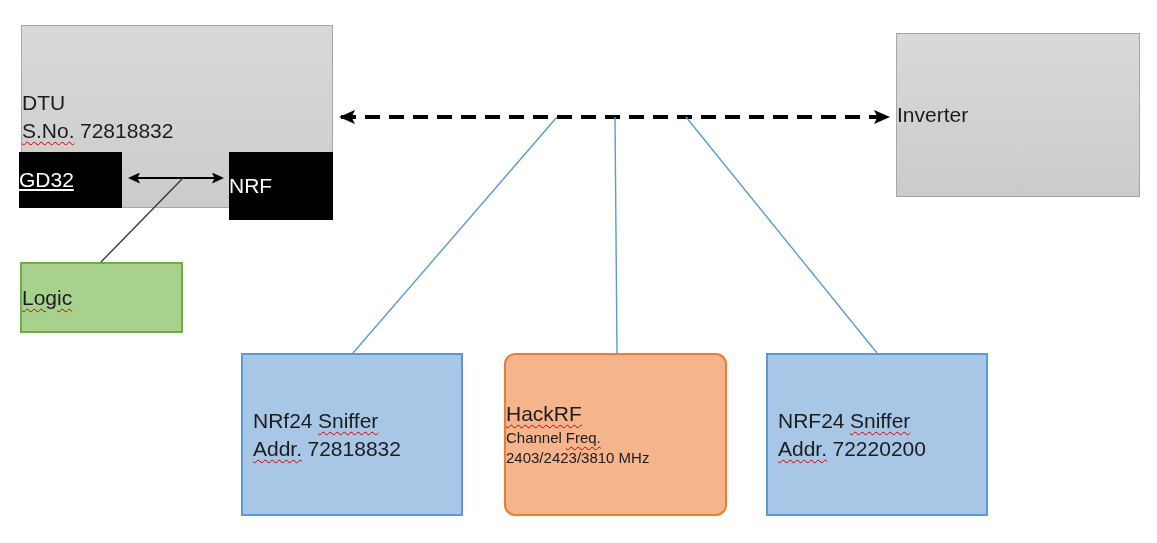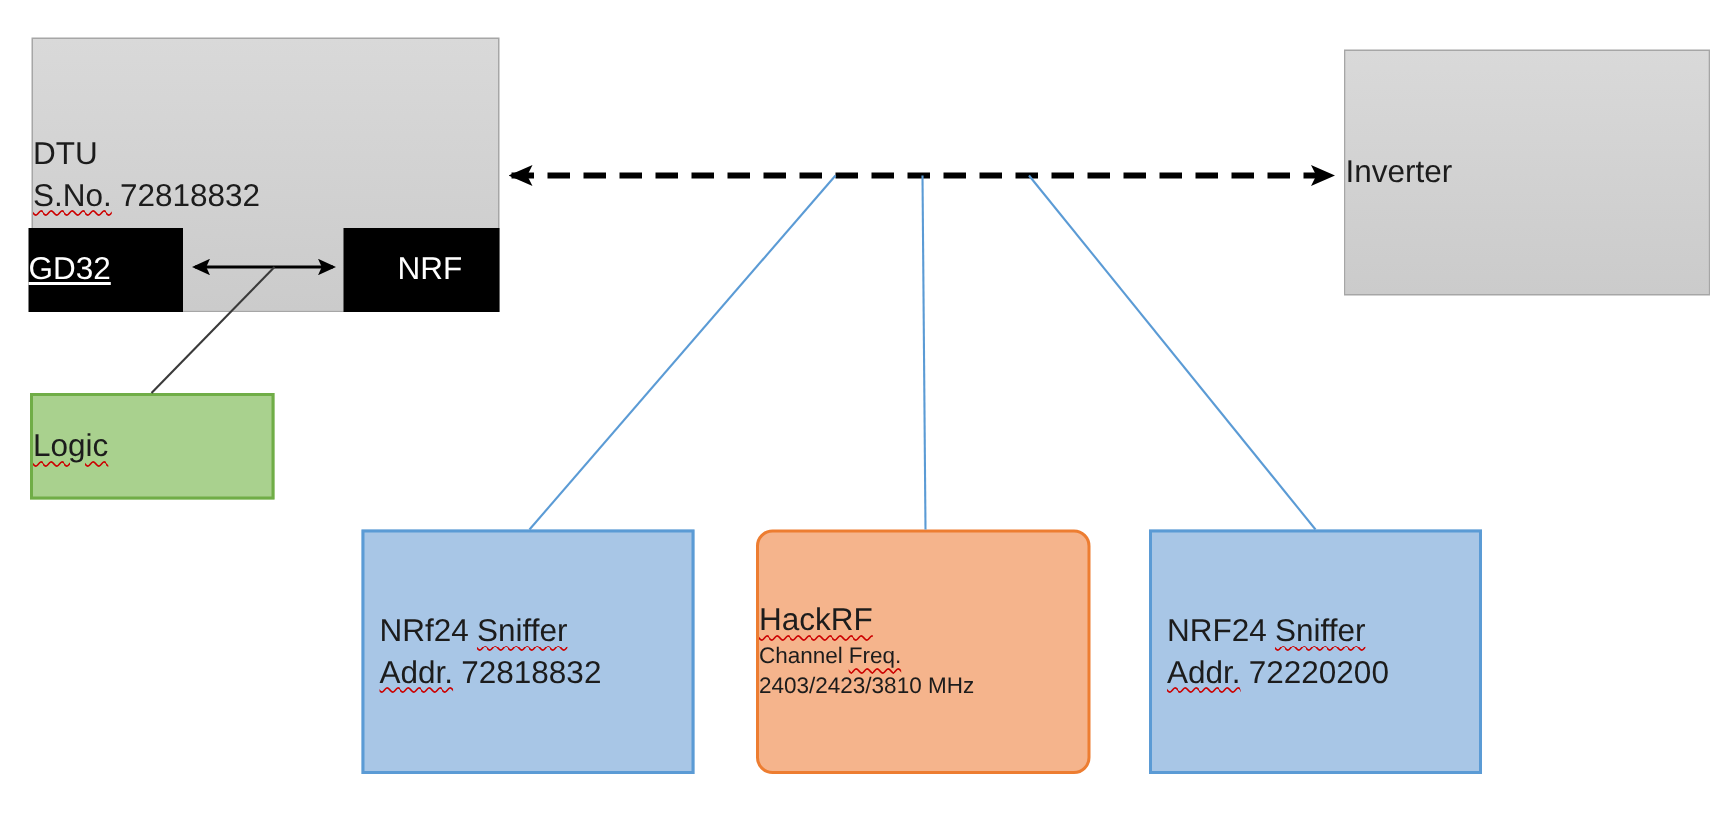--- a/index.html
+++ b/index.html
@@ -61,21 +61,21 @@
     text-decoration-style: wavy;
     text-decoration-color: var(--squiggle-red, #cc0000);
     text-decoration-thickness: 1px;
     text-underline-offset: 3px;
   }
   .gap { margin-right: 0.26em; }
 
   
   #dtu-box        { left: 21px;  top: 25px;  width: 312px; height: 183px; }
   #gd32-box       { left: 19px;  top: 152px; width: 103px; height: 56px; text-decoration: underline; }
-  #nrf-box        { left: 229px; top: 152px; width: 104px; height: 56px; padding-left: 36px; }
+  #nrf-box        { left: 229px; top: 152px; width: 104px; height: 68px; }
   #inverter-box   { left: 896px; top: 33px;  width: 244px; height: 164px; }
   #logic-box      { left: 20px;  top: 262px; width: 163px; height: 71px; }
   #sniffer-left   { left: 241px; top: 353px; width: 222px; height: 163px; }
   #hackrf-box     { left: 504px; top: 353px; width: 223px; height: 163px; border-radius: 11px; }
   #sniffer-right  { left: 766px; top: 353px; width: 222px; height: 163px; }
 
   .dashed-arrow { stroke: var(--arrow-black, #000); stroke-width: 4; stroke-dasharray: 15 9; fill: none; }
   .thin-arrow   { stroke: var(--arrow-black, #000); stroke-width: 2; fill: none; }
   .thin-line    { stroke: #3a3a3a; stroke-width: 1.4; fill: none; }
   .blue-line    { stroke: var(--connector-blue, #5b9bd5); stroke-width: 1.4; fill: none; }

